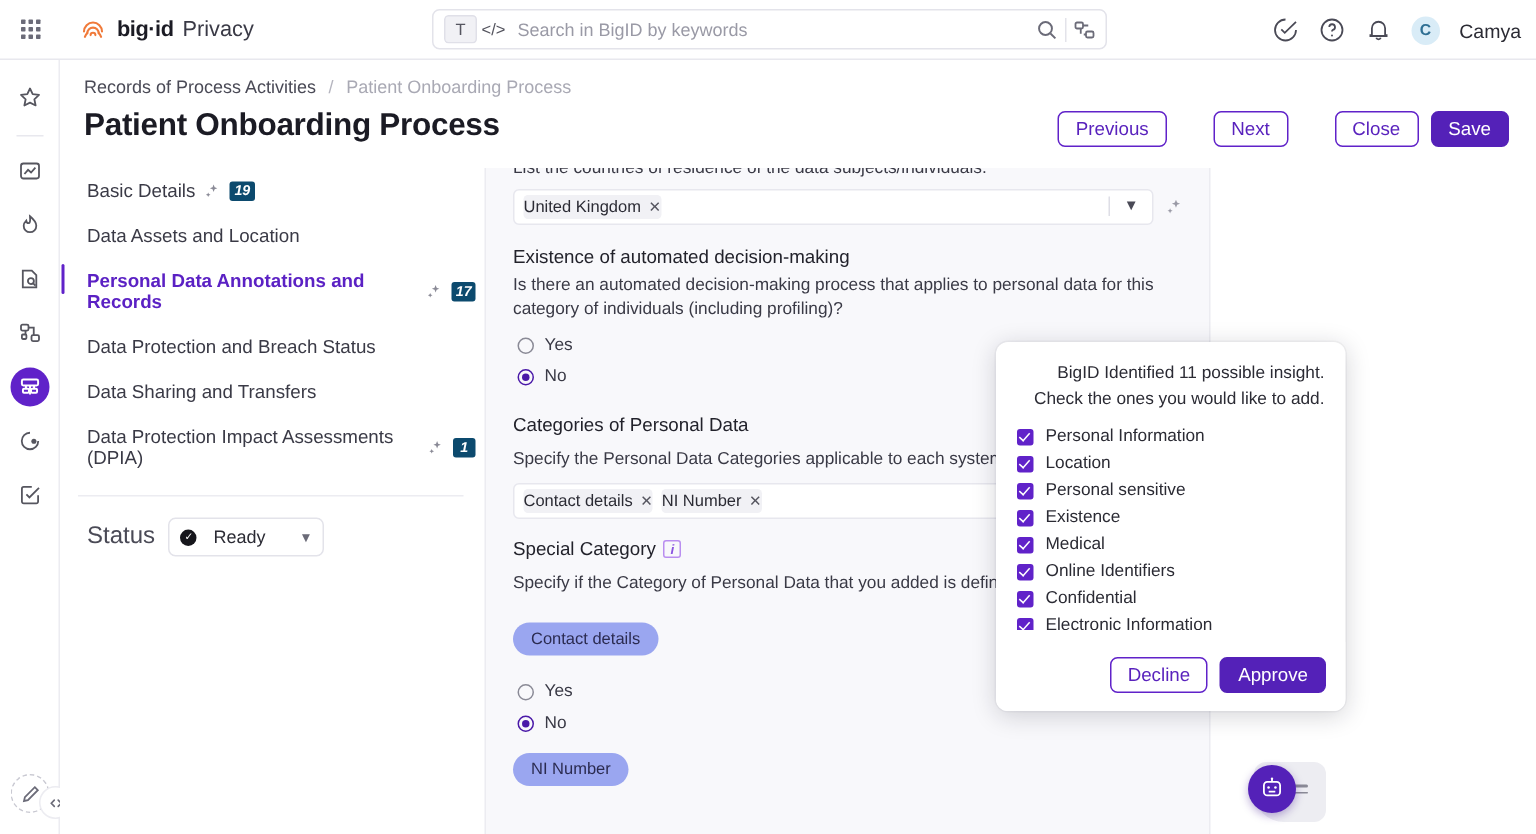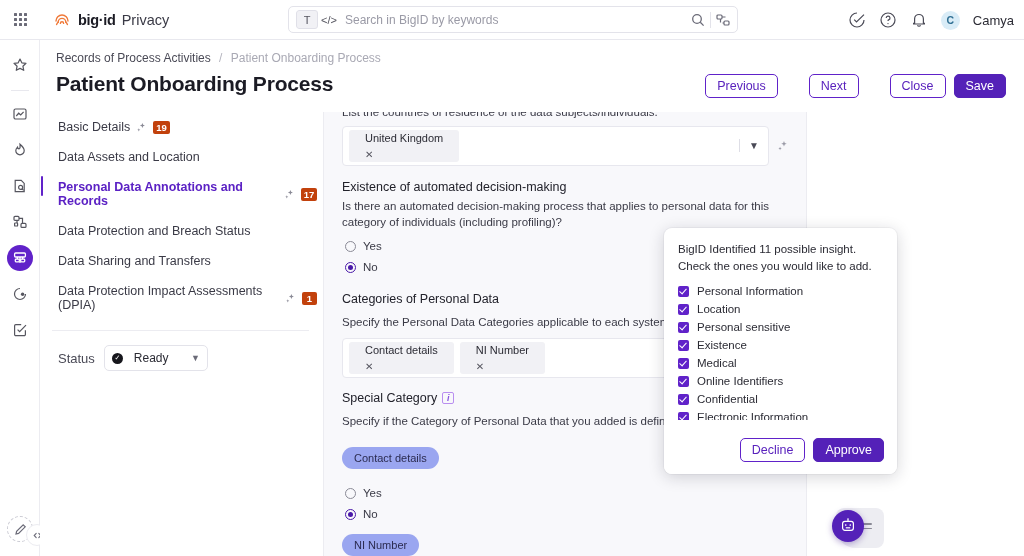--- a/index.html
+++ b/index.html
@@ -96,26 +96,26 @@
   .nav-item {
     position:relative; margin:0 0 0 12px; padding:8px 6px; font-size:12.5px; color:#3a3a46; cursor:pointer;
     display:flex; align-items:center; gap:6px;
   }
   .nav-item.active { color:#5b21c4; font-weight:bold; }
   .nav-item.active::before {
     content:""; position:absolute; left:-11px; top:4px; width:2px; height:20px; background:#6022c9; border-radius:2px;
   }
   .spark { width:11px; height:11px; display:inline-block; color:#8a8a96; flex:none; }
   .cnt {
-    background:#c2410c; color:#fff; font-size:9.5px; font-weight:bold; border-radius:2px;
-    min-width:15px; height:13px; padding:0 3px; display:flex; align-items:center; justify-content:center;
+    background:#0c4a6e; color:#fff; font-size:9.5px; font-weight:bold; border-radius:2px;
+    min-width:15px; height:13px; padding:0 3px; display:flex; align-items:center; justify-content:center;font-style:italic;
   }
   .nav-sep { height:1px; background:#ececf1; margin:10px 14px 0 12px; }
   .status-row { display:flex; align-items:center; gap:9px; padding:14px 0 0 18px; }
-  .status-lbl { font-size:13px; color:#4a4a56; }
+  .status-lbl { font-size:16px; color:#4a4a56; }
   .status-sel {
     width:104px; height:26px; border:1px solid #e3e3ea; border-radius:5px; background:#fff;
     display:flex; align-items:center; padding:0 7px; gap:11px; font-size:12px; color:#2b2b34; cursor:pointer;
   }
   .chk-badge { width:11px; height:11px; border-radius:50%; background:#16161c; color:#fff; font-size:7px;
     display:flex; align-items:center; justify-content:center; }
   .caret { margin-left:auto; color:#6b6b78; font-size:9px; }
 
   
   .form-pane {
@@ -126,21 +126,21 @@
   .f-label { font-size:11.5px; color:#3a3a46; line-height:1.45; margin:0 0 5px; }
   .f-title { font-size:12.5px; color:#22222b; margin:14px 0 4px; }
   .f-desc { font-size:11.5px; color:#3a3a46; line-height:1.45; margin:0 0 7px; }
   .field-row { display:flex; align-items:center; gap:8px; margin-bottom:4px; }
   .multi {
     flex:1; min-height:23px; background:#fff; border:1px solid #e7e7ee; border-radius:4px;
     display:flex; align-items:center; gap:6px; padding:3px 6px;
   }
   .chip {
     background:#f1f1f5; border-radius:3px; font-size:11px; color:#2b2b34;
-    padding:2px 16px; display:flex; gap:5px;flex-direction:column;
+    padding:2px 0; display:flex; align-items:center; gap:5px;
   }
   .chip .x { color:#55555f; font-size:10px; cursor:pointer; }
   .multi .dv { width:1px; height:13px; background:#dedee6; margin-left:auto; }
   .multi .cv { color:#4a4a56; font-size:10px; padding:0 3px; cursor:pointer; }
   .radio-row { display:flex; align-items:center; gap:7px; margin:9px 0 0 3px; font-size:11.5px; color:#3a3a46; }
   .radio { width:11px; height:11px; border-radius:50%; border:1.4px solid #8a8a96; position:relative; flex:none; cursor:pointer; }
   .radio.on { border-color:#4a19a8; }
   .radio.on::after { content:""; position:absolute; inset:2px; border-radius:50%; background:#4a19a8; }
   .info-i {
     width:12px; height:12px; border:1px solid #b98ef0; border-radius:2px; color:#8a54e0;
@@ -153,21 +153,21 @@
   }
   .pane-divider { position:absolute; left:766px; top:0; width:1px; height:444px; background:#ececf1; }
   .right-blank { position:absolute; left:767px; top:0; width:217px; height:444px; background:#fff; }
 
   
   .popup {
     position:absolute; left:664px; top:228px; width:233px; height:246px;
     background:#fff; border-radius:8px; box-shadow:0 3px 16px rgba(20,20,40,.18), 0 0 0 1px rgba(20,20,40,.04);
     overflow:hidden;
   }
-  .popup-head { padding:13px 14px 7px; font-size:11.5px; color:#2b2b34; line-height:1.5; }
+  .popup-head { padding:13px 14px 7px; font-size:11.5px; color:#2b2b34; line-height:1.5;text-align:right; }
   .popup-list { padding:0 14px; max-height:137px; overflow:hidden; }
   .opt { display:flex; align-items:center; gap:8px; height:17.5px; margin-bottom:0.5px; font-size:11.5px; color:#2b2b34; }
   .cb { width:11px; height:11px; border-radius:2px; background:#6022c9; position:relative; flex:none; cursor:pointer; }
   .cb::after {
     content:""; position:absolute; left:3px; top:1px; width:3px; height:6px;
     border:solid #fff; border-width:0 1.5px 1.5px 0; transform:rotate(42deg);
   }
   .popup-foot {
     position:absolute; left:0; bottom:0; width:233px; padding:10px 13px 12px;
     display:flex; justify-content:flex-end; gap:8px; background:#fff;

